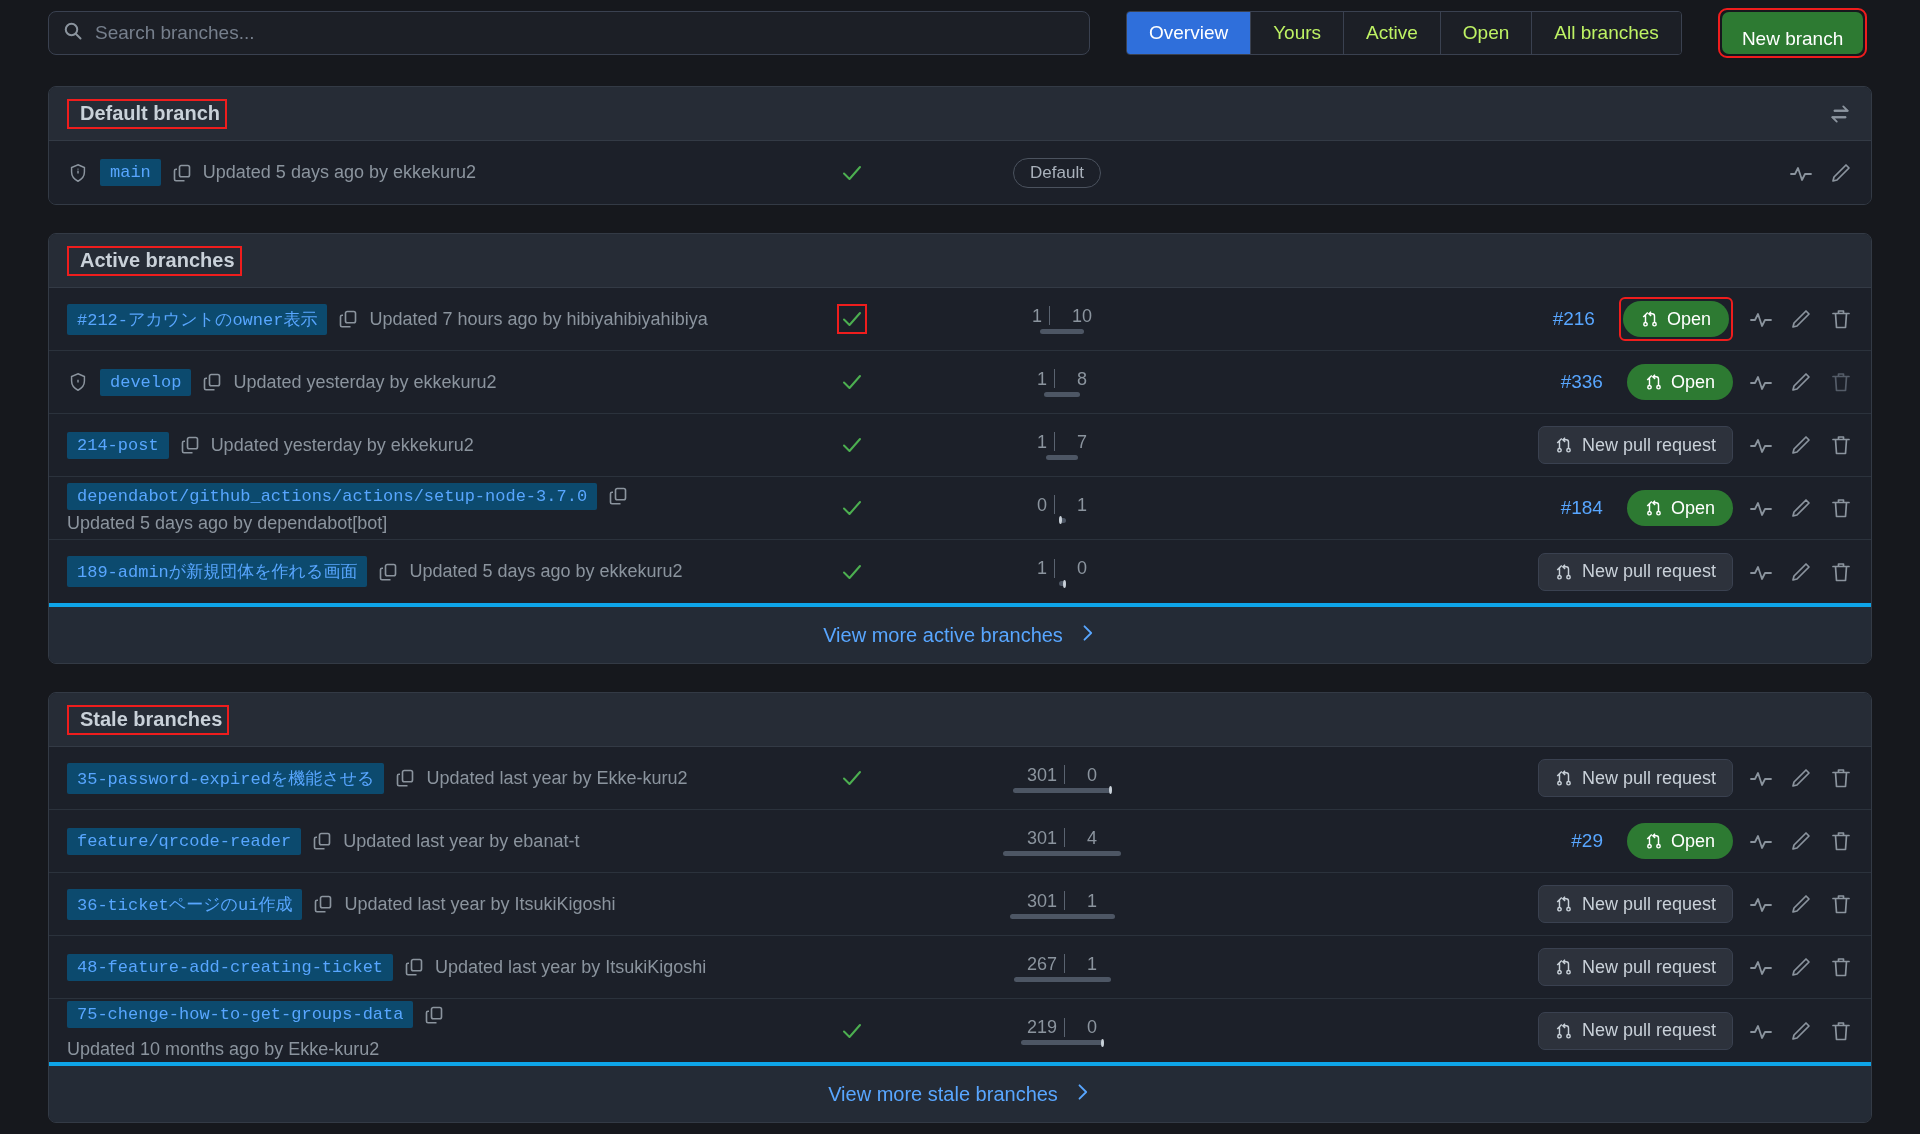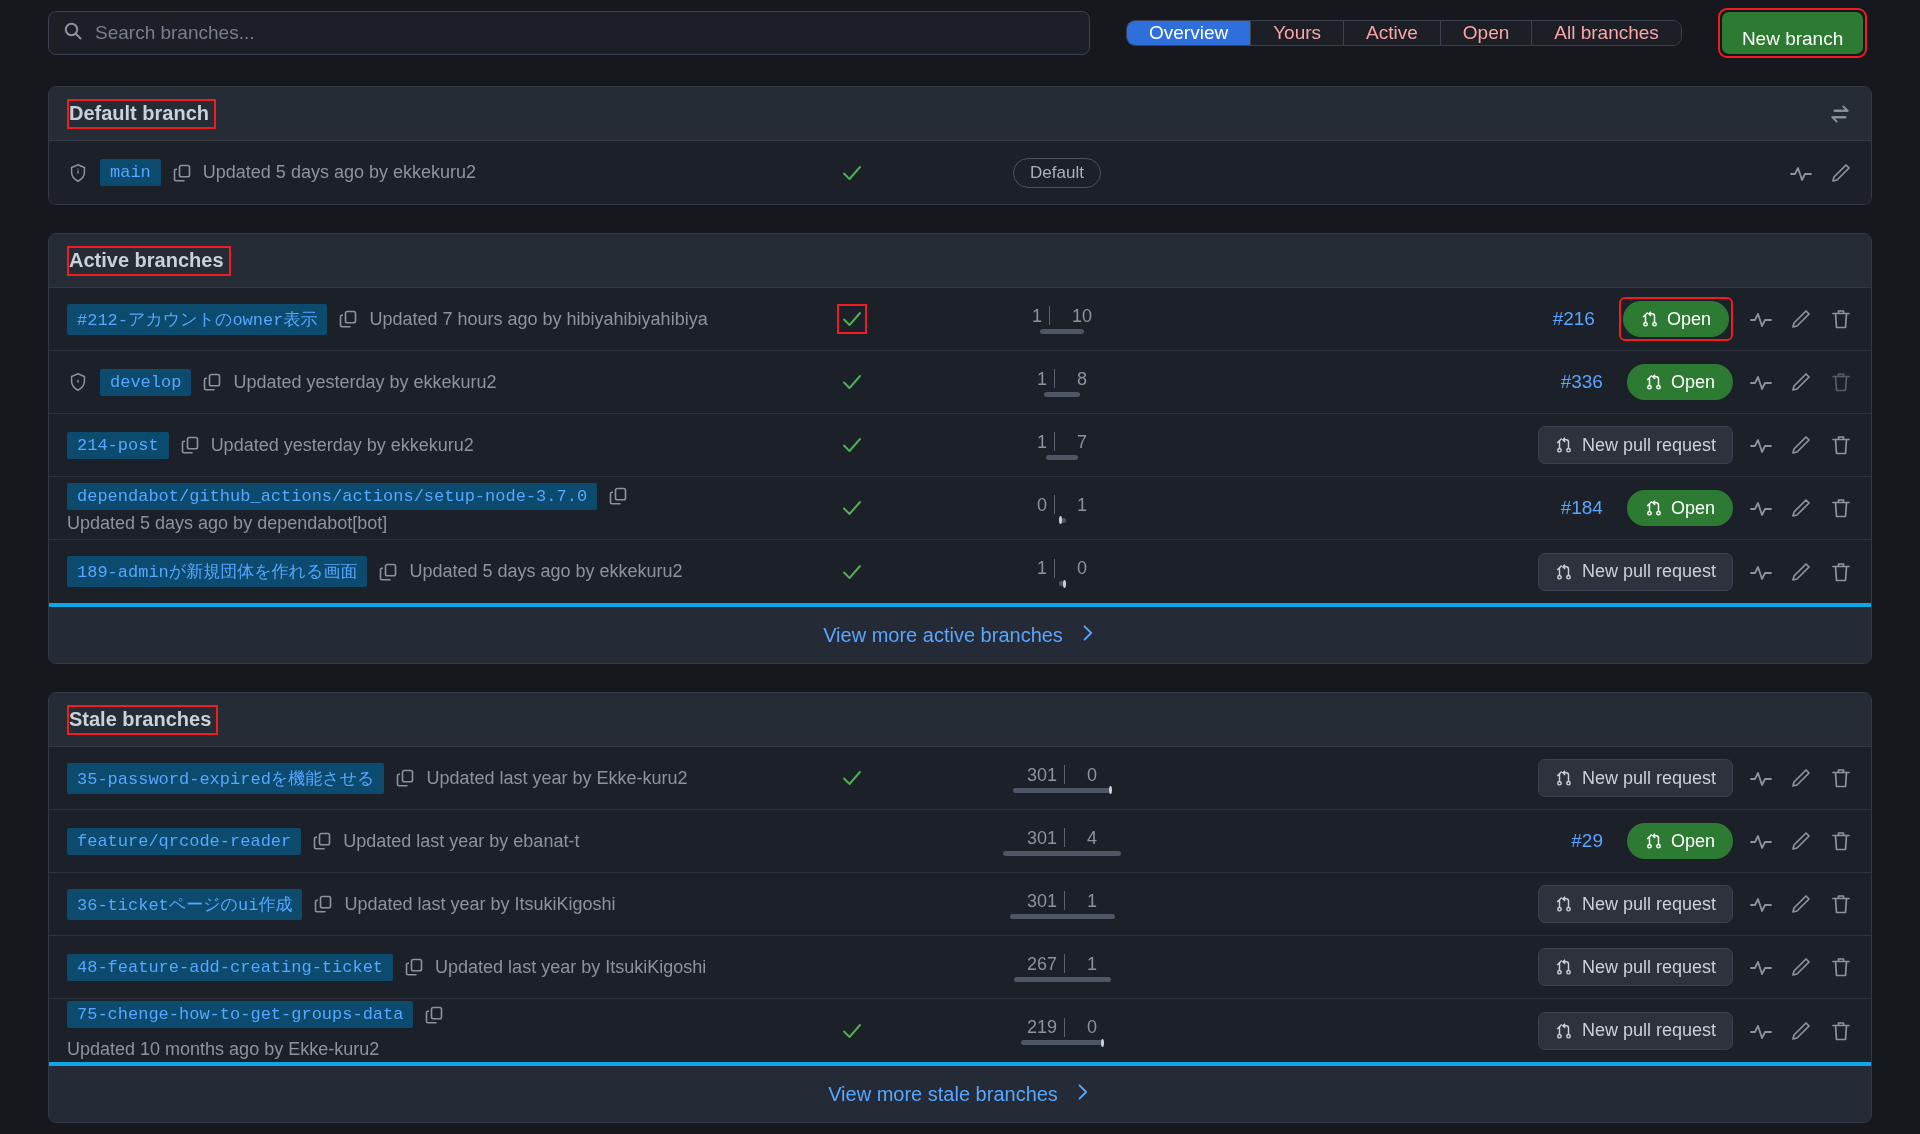--- a/index.html
+++ b/index.html
@@ -40,30 +40,30 @@
     color: #c9d1d9;
     font-size: 19px;
     font-family: "Liberation Sans", sans-serif;
     width: 100%;
   }
   .search-input::placeholder { color: #767f8c; }
 
   .segmented {
     display: flex;
     border: 1px solid #3a4150;
-    border-radius: 9px;
+    border-radius: 4px;
     overflow: hidden;
-    height: 26px;
+    height: 44px;
     margin-left: 22px;
   }
   .seg {
     display: flex; align-items: center; justify-content: center;
     padding: 0 22px;
     font-size: 19px;
-    color: #fca5a5;
+    color: #bef264;
     background: #1c1f26;
     border-right: 1px solid #3a4150;
     cursor: pointer;
     white-space: nowrap;
   }
   .seg:last-child { border-right: 0; }
   .seg.active { background: #2f6fdb; color: #ffffff; }
 
   .newbranch-wrap {
     margin-left: 22px;
@@ -93,21 +93,21 @@
   }
   .card-header {
     background: #262c36;
     height: 54px;
     display: flex; align-items: center;
     padding: 0 18px;
     border-bottom: 1px solid #333a45;
   }
   .hdr-title-box {
     border: 2px solid #ef1d1d;
-    padding: 1px 5px 2px 0;
+    padding: 1px 5px 2px 11px;
     display: inline-block;
   }
   .hdr-title {
     font-size: 20px;
     font-weight: bold;
     color: #c9d1d9;
   }
   .hdr-spacer { flex: 1 1 auto; }
   .hdr-icon { color: #8b949e; cursor: pointer; display:flex; }
 

